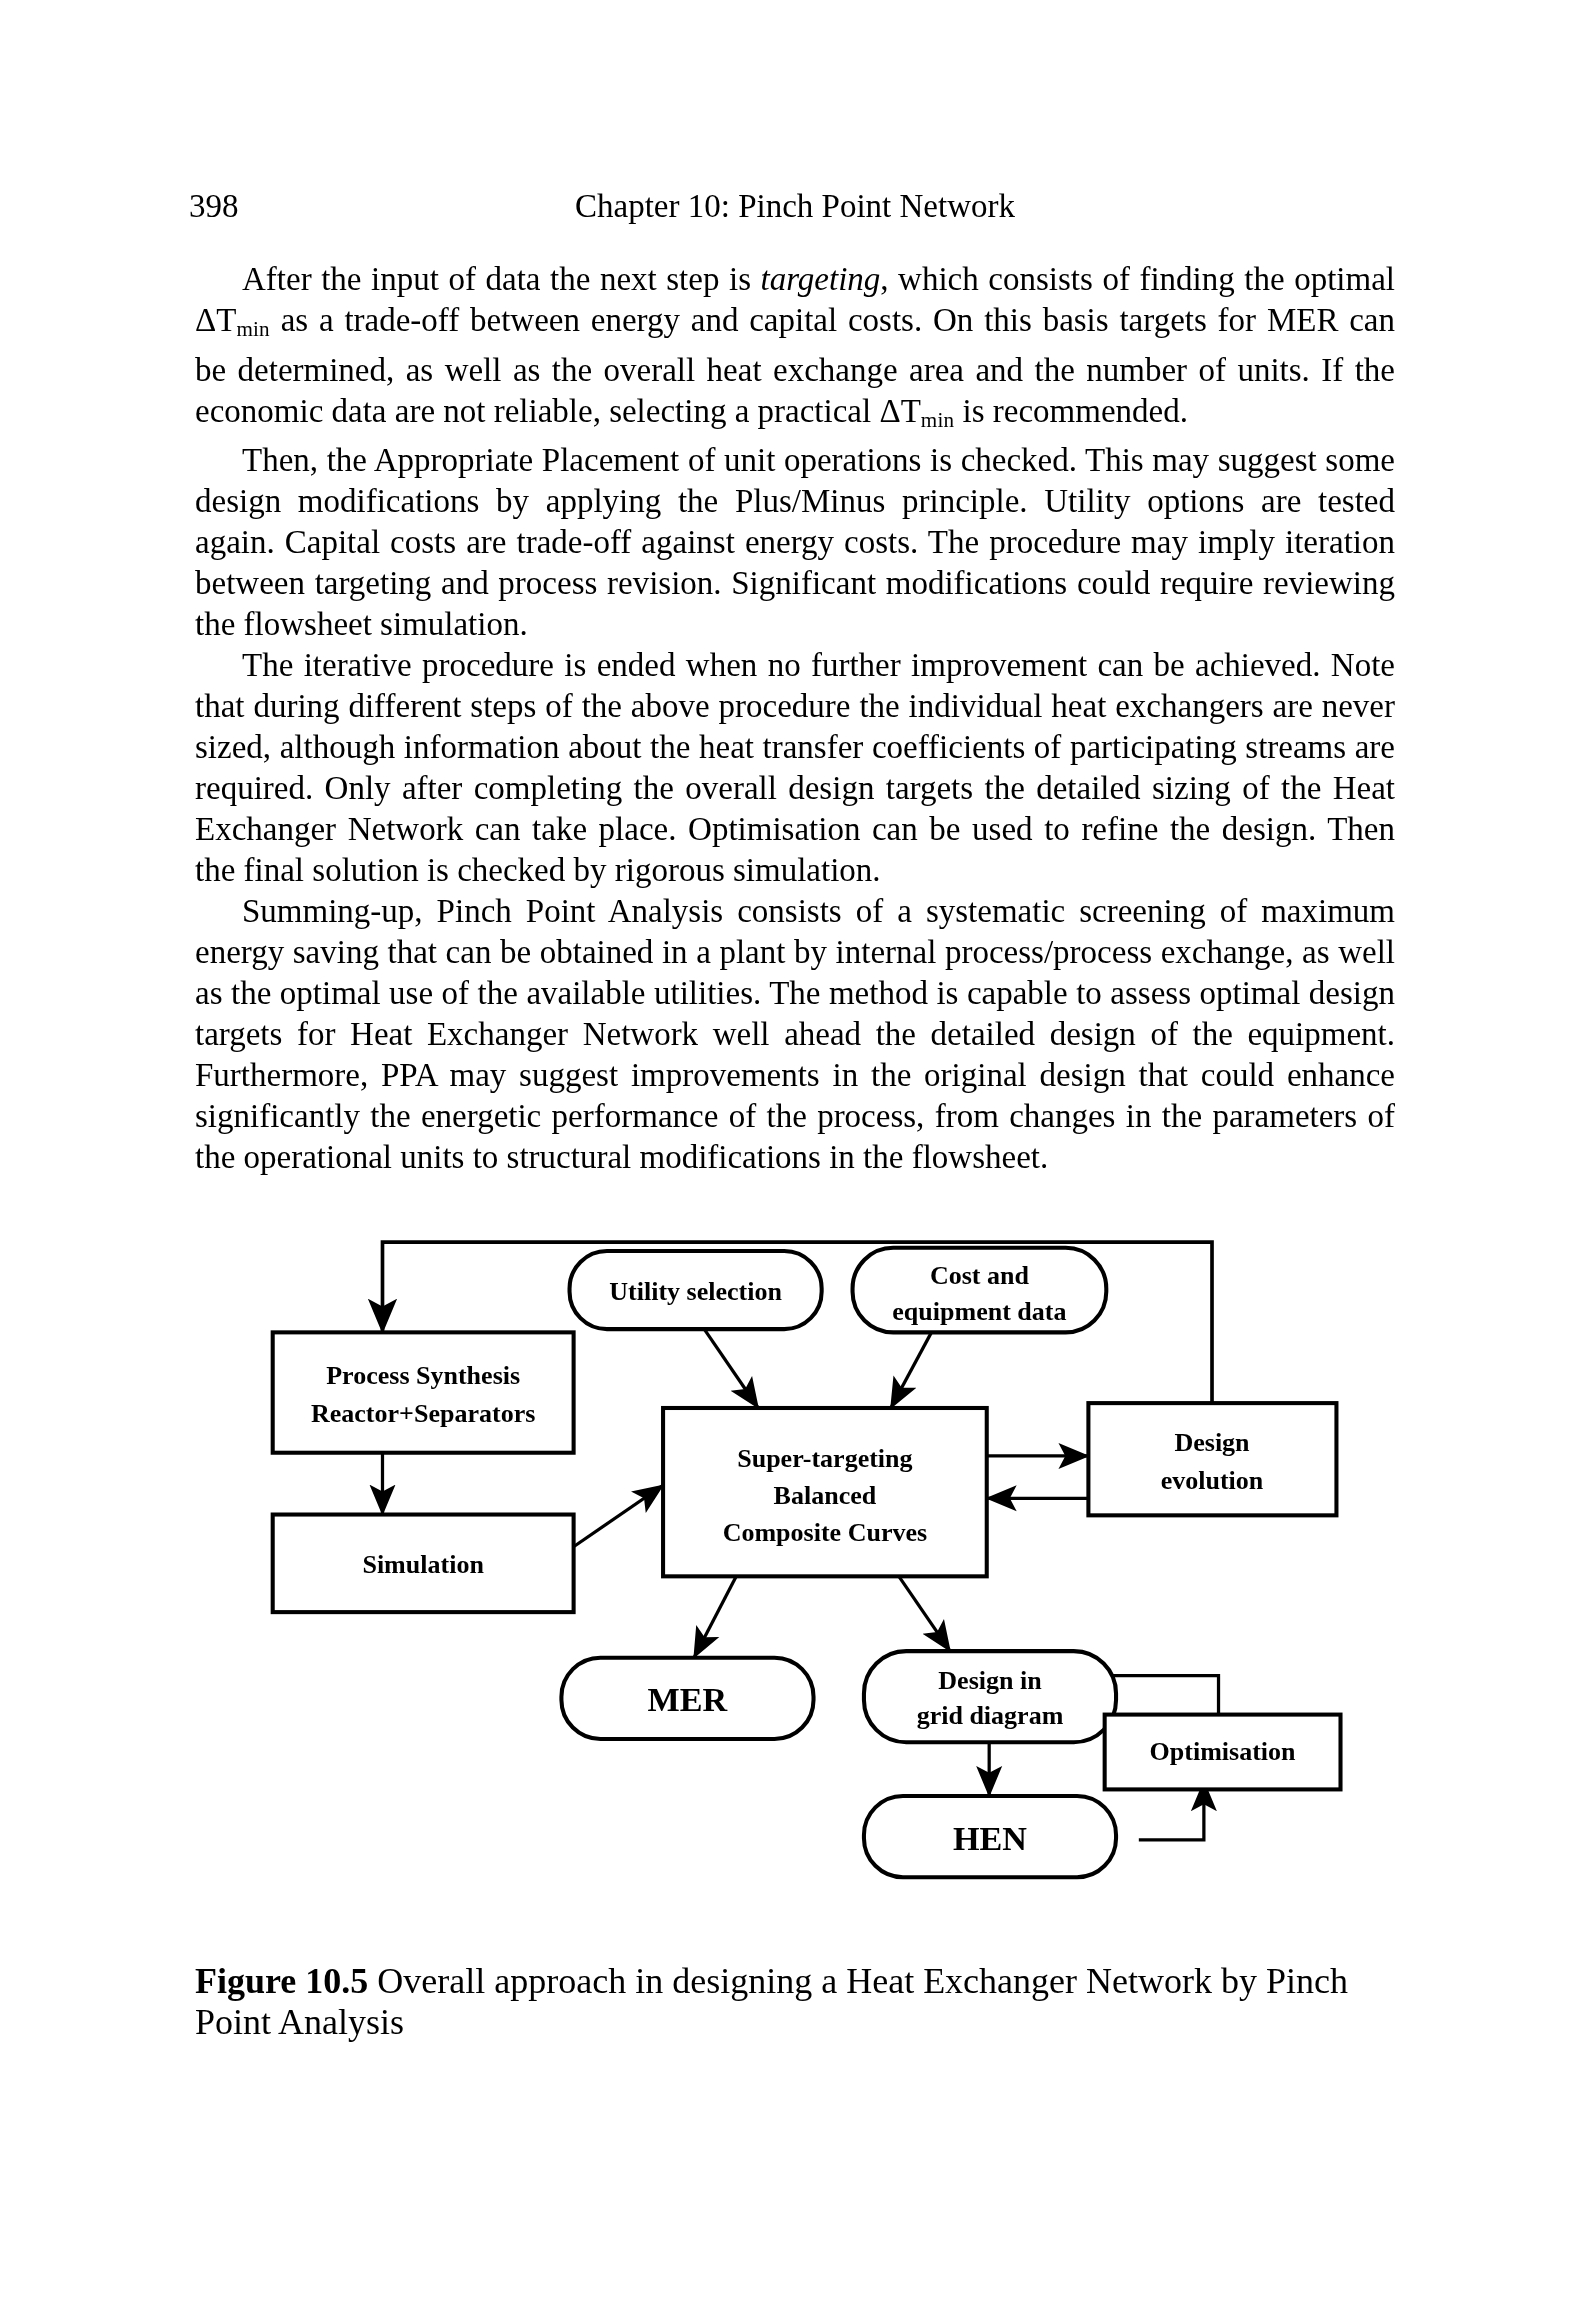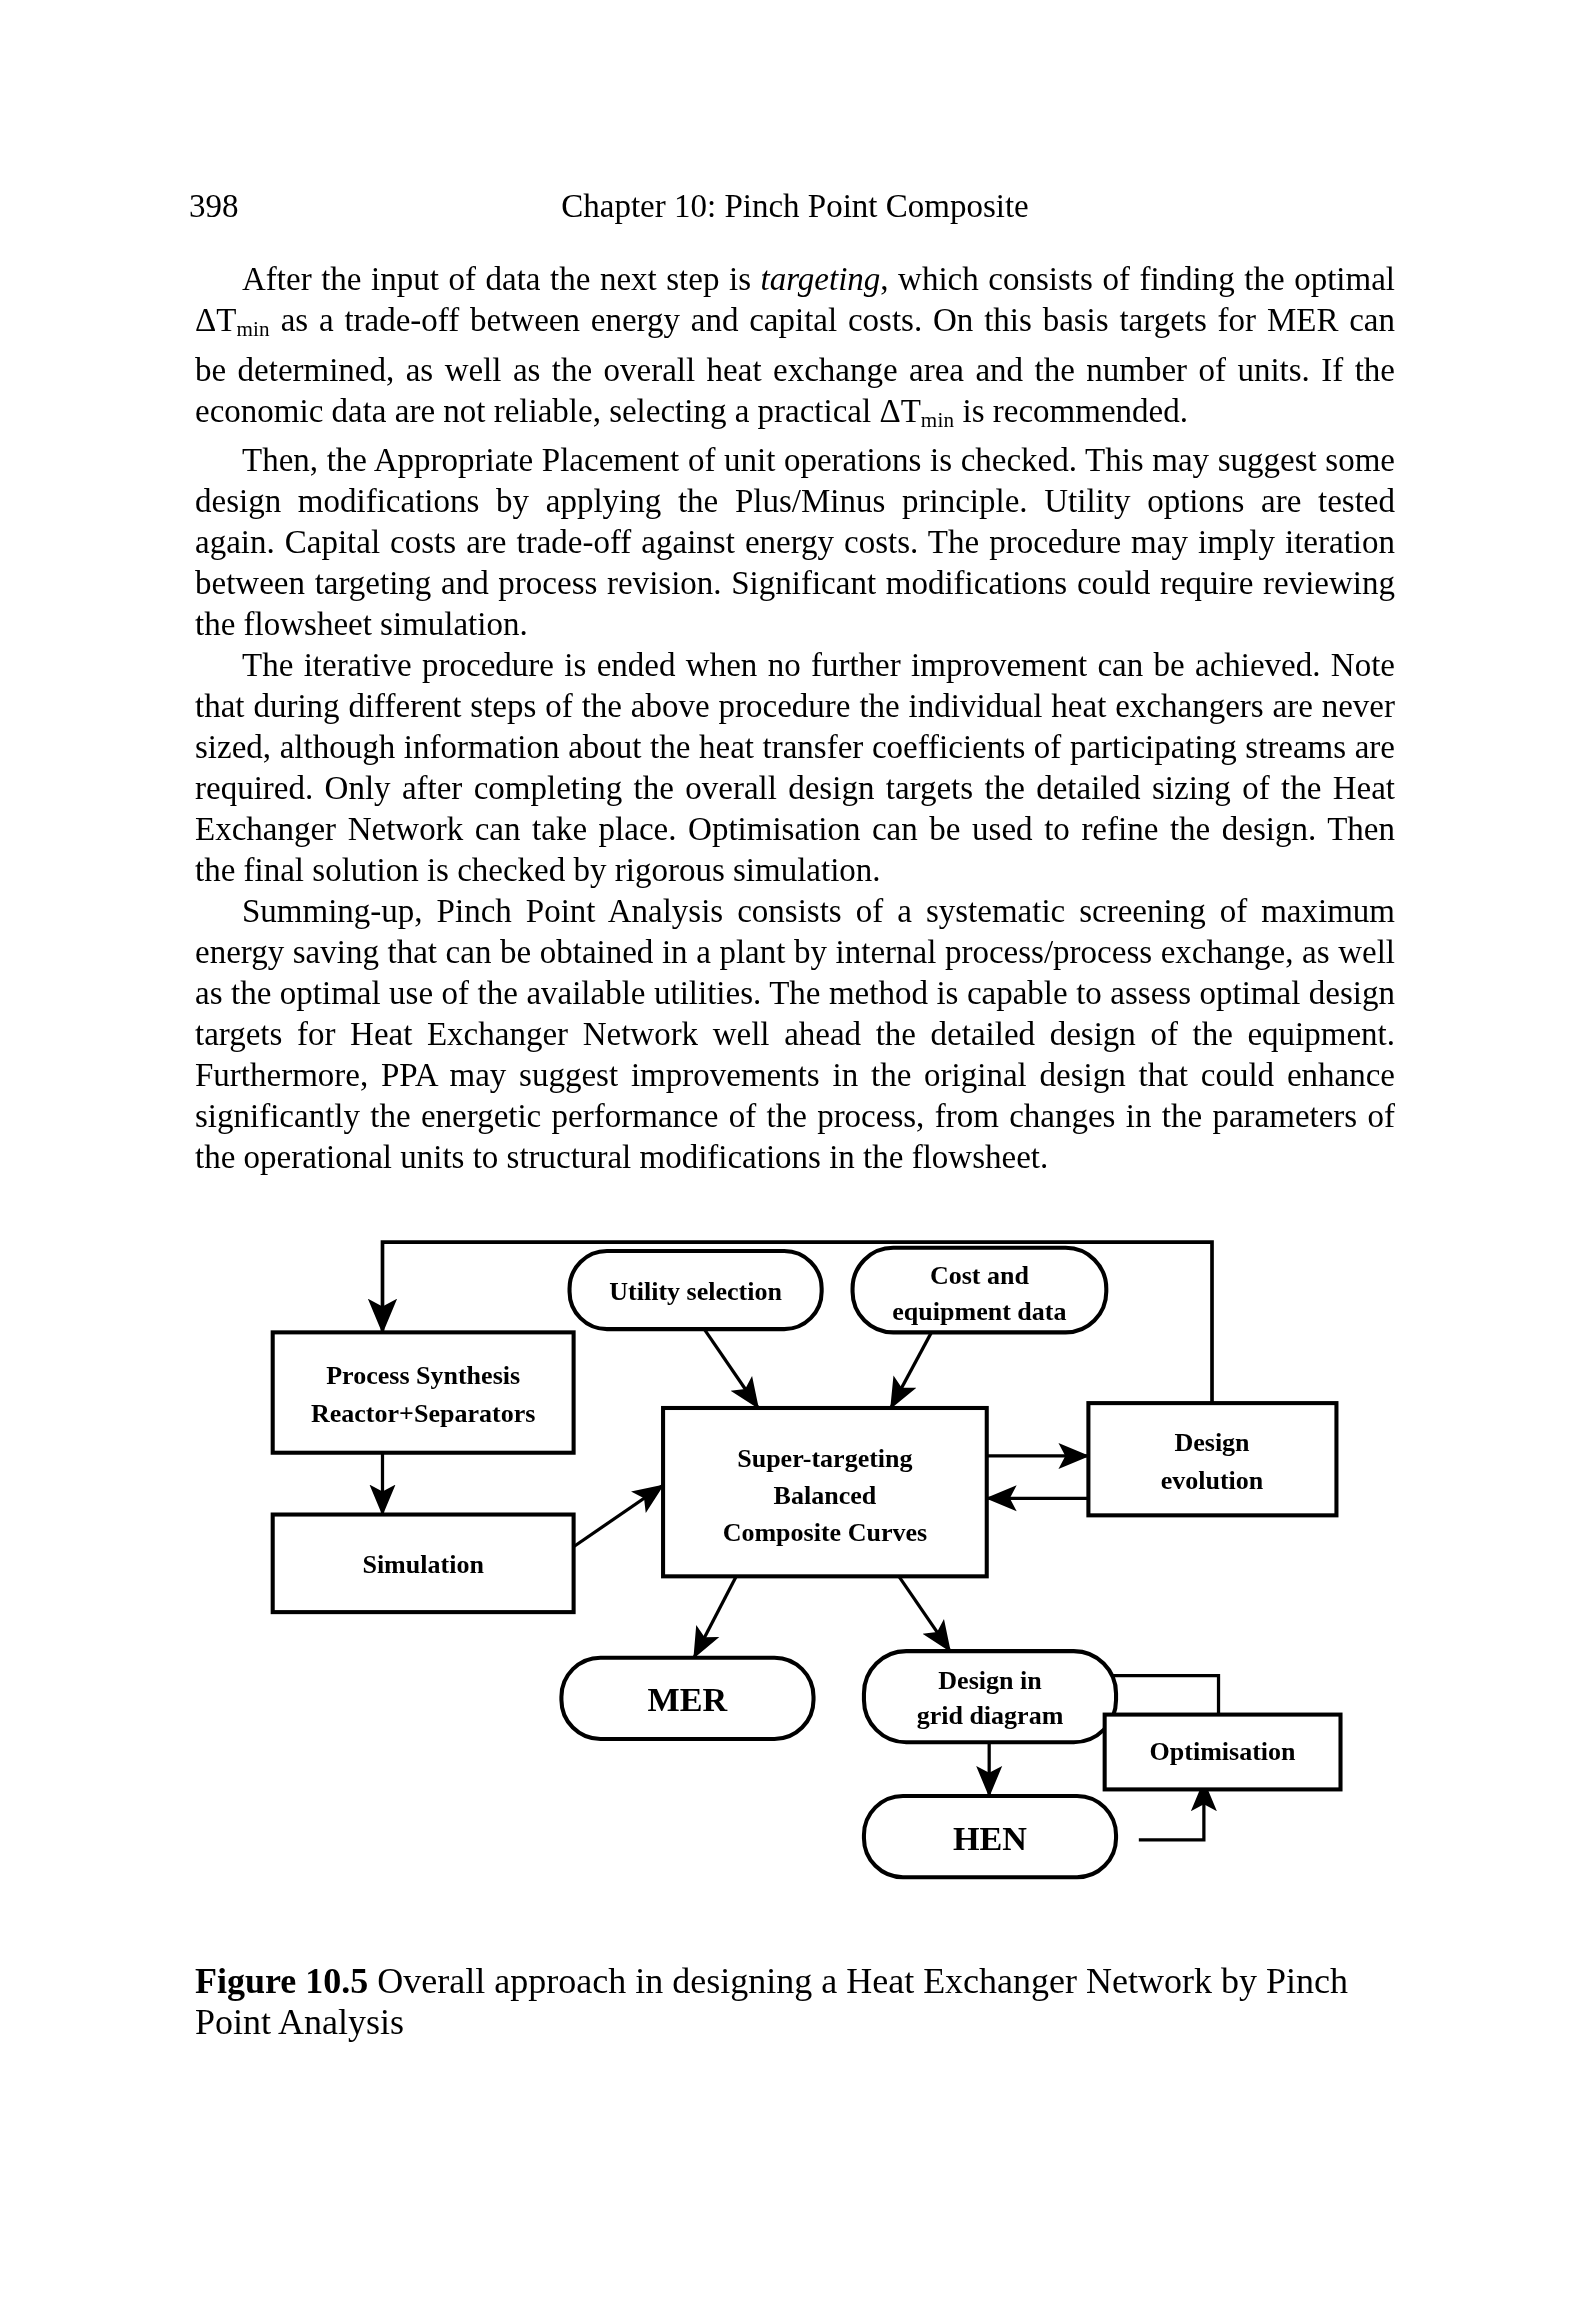--- a/index.html
+++ b/index.html
@@ -105,21 +105,21 @@
   }
   .caption b { font-weight: bold; }
 </style>
 </head>
 <body>
 
 <div class="page">
 
   <div class="runhead">
     <span class="folio">398</span>
-    <span class="chaptitle">Chapter 10: Pinch Point Composite</span>
+    <span class="chaptitle">Chapter 10: Pinch Point Network</span>
   </div>
 
   <div class="bodytext">
 
     <p><span>After the input of data the next step is </span><i class="ital">targeting</i><span>, which consists of finding the optimal </span><span class="var">ΔT</span><sub class="sb">min</sub><span> as a trade-off between energy and capital costs. On this basis targets for MER can be determined, as well as the overall heat exchange area and the number of units.  If the economic data are not reliable, selecting a practical </span><span class="var">ΔT</span><sub class="sb">min</sub><span> is recommended.</span></p>
 
     <p>Then, the Appropriate Placement of unit operations is checked. This may suggest some design modifications by applying the Plus/Minus principle. Utility options are tested again. Capital costs are trade-off against energy costs. The procedure may imply iteration between targeting and process revision. Significant modifications could require reviewing the flowsheet simulation.</p>
 
     <p>The iterative procedure is ended when no further improvement can be achieved. Note that during different steps of the above procedure the individual heat exchangers are never sized, although information about the heat transfer coefficients of participating streams are required. Only after completing the overall design targets the detailed sizing of the Heat Exchanger Network can take place. Optimisation can be used to refine the design. Then the final solution is checked by rigorous simulation.</p>
 

